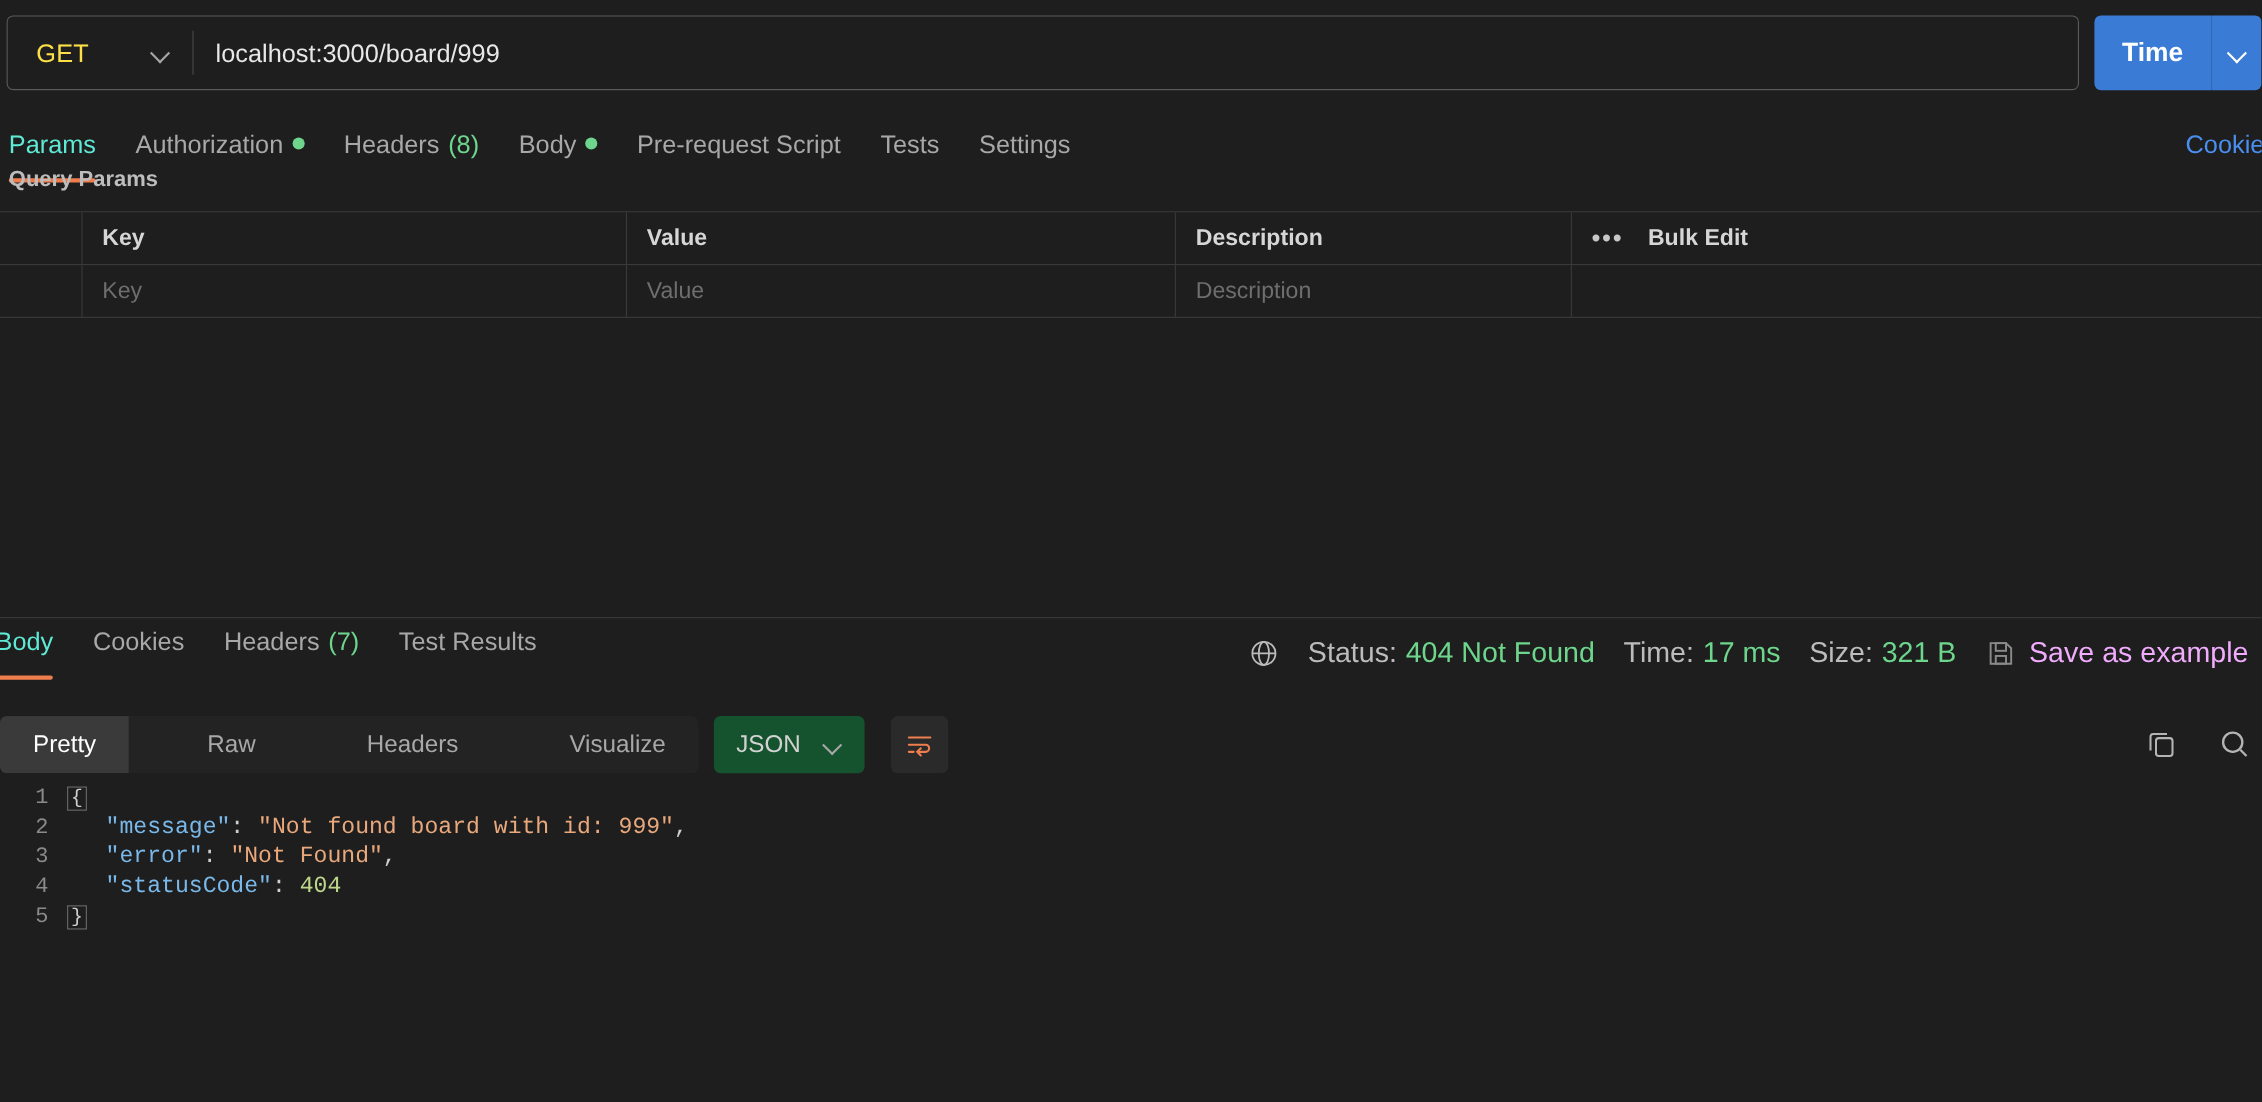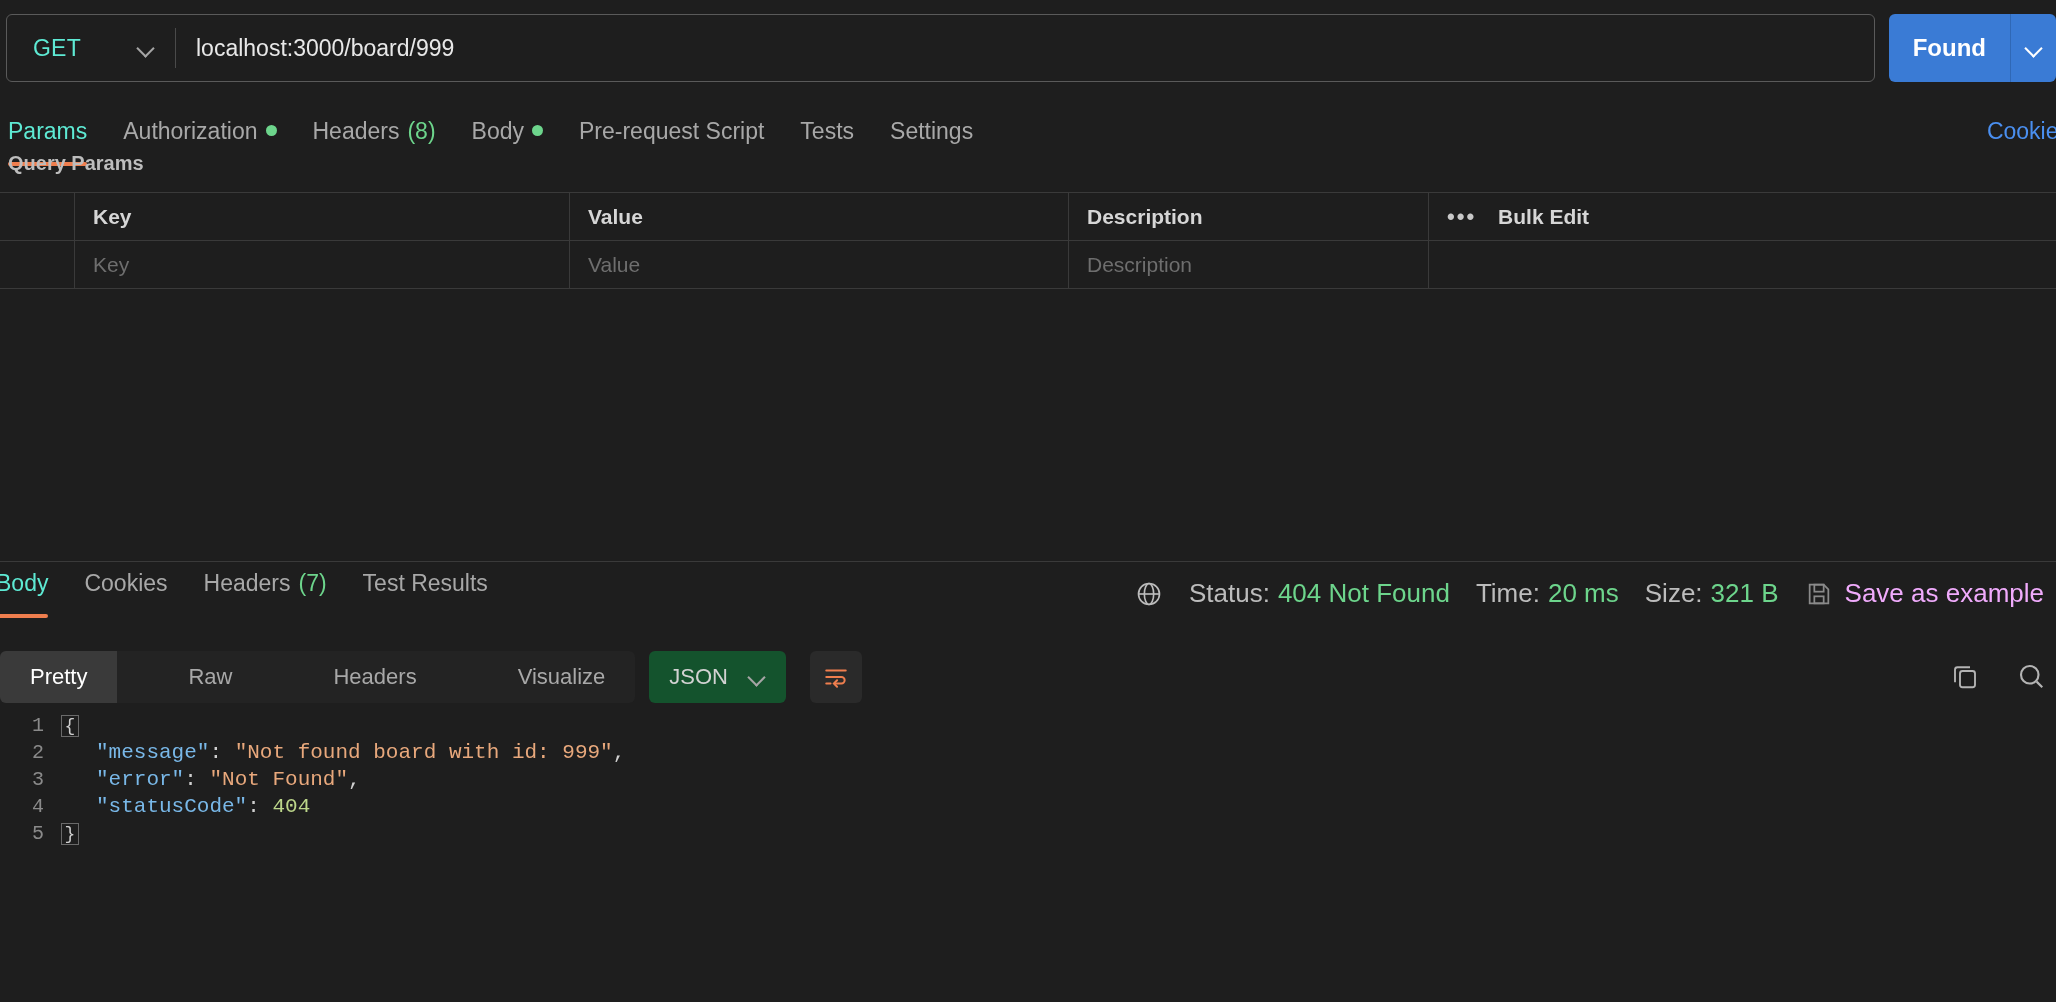--- a/index.html
+++ b/index.html
@@ -24,21 +24,21 @@
     border-radius: 6px;
     background: #1e1e1e;
     display: flex; align-items: center;
   }
   .method-select {
     width: 168px; height: 66px;
     display: flex; align-items: center; justify-content: space-between;
     padding: 0 20px 0 26px;
     cursor: pointer;
   }
-  .method-label { color: #5eead4; font-size: 23px; letter-spacing: .2px; }
+  .method-label { color: #fde047; font-size: 23px; letter-spacing: .2px; }
   .chev {
     width: 18px; height: 18px; position: relative; display: inline-block;
   }
   .chev::before {
     content: ""; position: absolute; left: 2px; top: 3px;
     width: 11px; height: 11px;
     border-right: 2px solid #a5a5a5; border-bottom: 2px solid #a5a5a5;
     transform: rotate(45deg);
   }
   .method-divider { width: 1px; height: 40px; background: #4a4a4a; }
@@ -213,21 +213,21 @@
 <div class="urlbar-row">
   <div class="url-box">
     <div class="method-select">
       <span class="method-label">GET</span>
       <span class="chev"></span>
     </div>
     <div class="method-divider"></div>
     <input class="url-input" type="text" value="localhost:3000/board/999" placeholder="Enter URL or paste text" style="">
   </div>
   <div class="send-wrap">
-    <button class="send-btn">Found</button>
+    <button class="send-btn">Time</button>
     <div class="send-split">
       <span class="chev"></span>
     </div>
   </div>
 </div>
 
 <div class="req-tabs">
   <div class="tab active">
     <span>Params</span>
     <span class="underline"></span>
@@ -304,21 +304,21 @@
       <ellipse cx="12" cy="12" rx="4" ry="9"></ellipse>
       <line x1="3" y1="12" x2="21" y2="12"></line>
     </svg>
   </span>
   <span class="meta-item">
     <span>Status:</span>
     <span class="meta-val">404 Not Found</span>
   </span>
   <span class="meta-item">
     <span>Time:</span>
-    <span class="meta-val">20 ms</span>
+    <span class="meta-val">17 ms</span>
   </span>
   <span class="meta-item">
     <span>Size:</span>
     <span class="meta-val">321 B</span>
   </span>
   <span class="save-example">
     <span class="floppy">
       <svg viewBox="0 0 24 24" width="28" height="28" fill="none" stroke="#8a8a8a" stroke-width="1.5">
         <path d="M4 4h12l4 4v12H4z"></path>
         <rect x="8" y="4" width="8" height="6"></rect>

